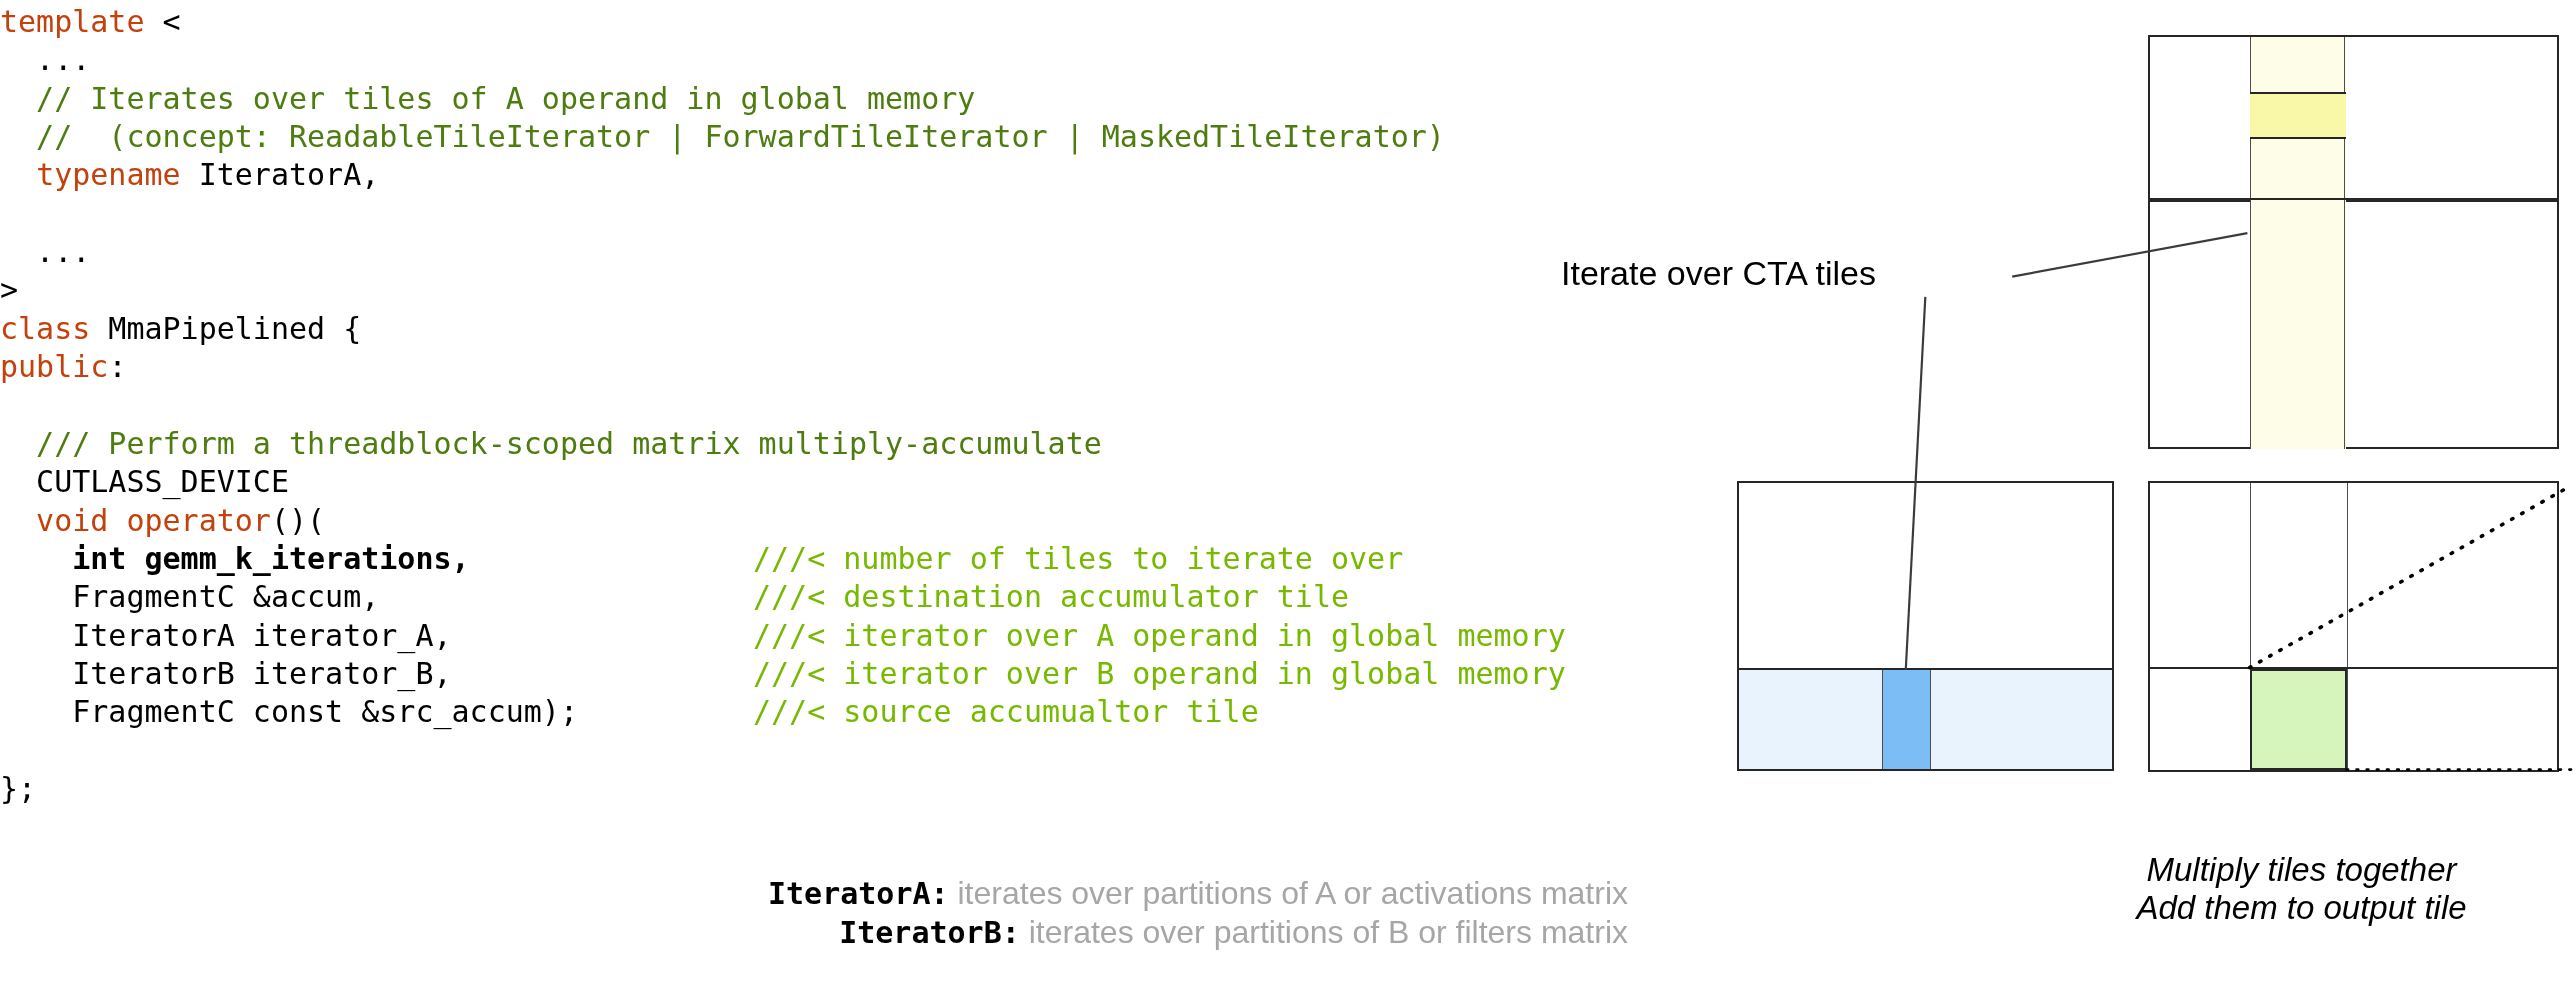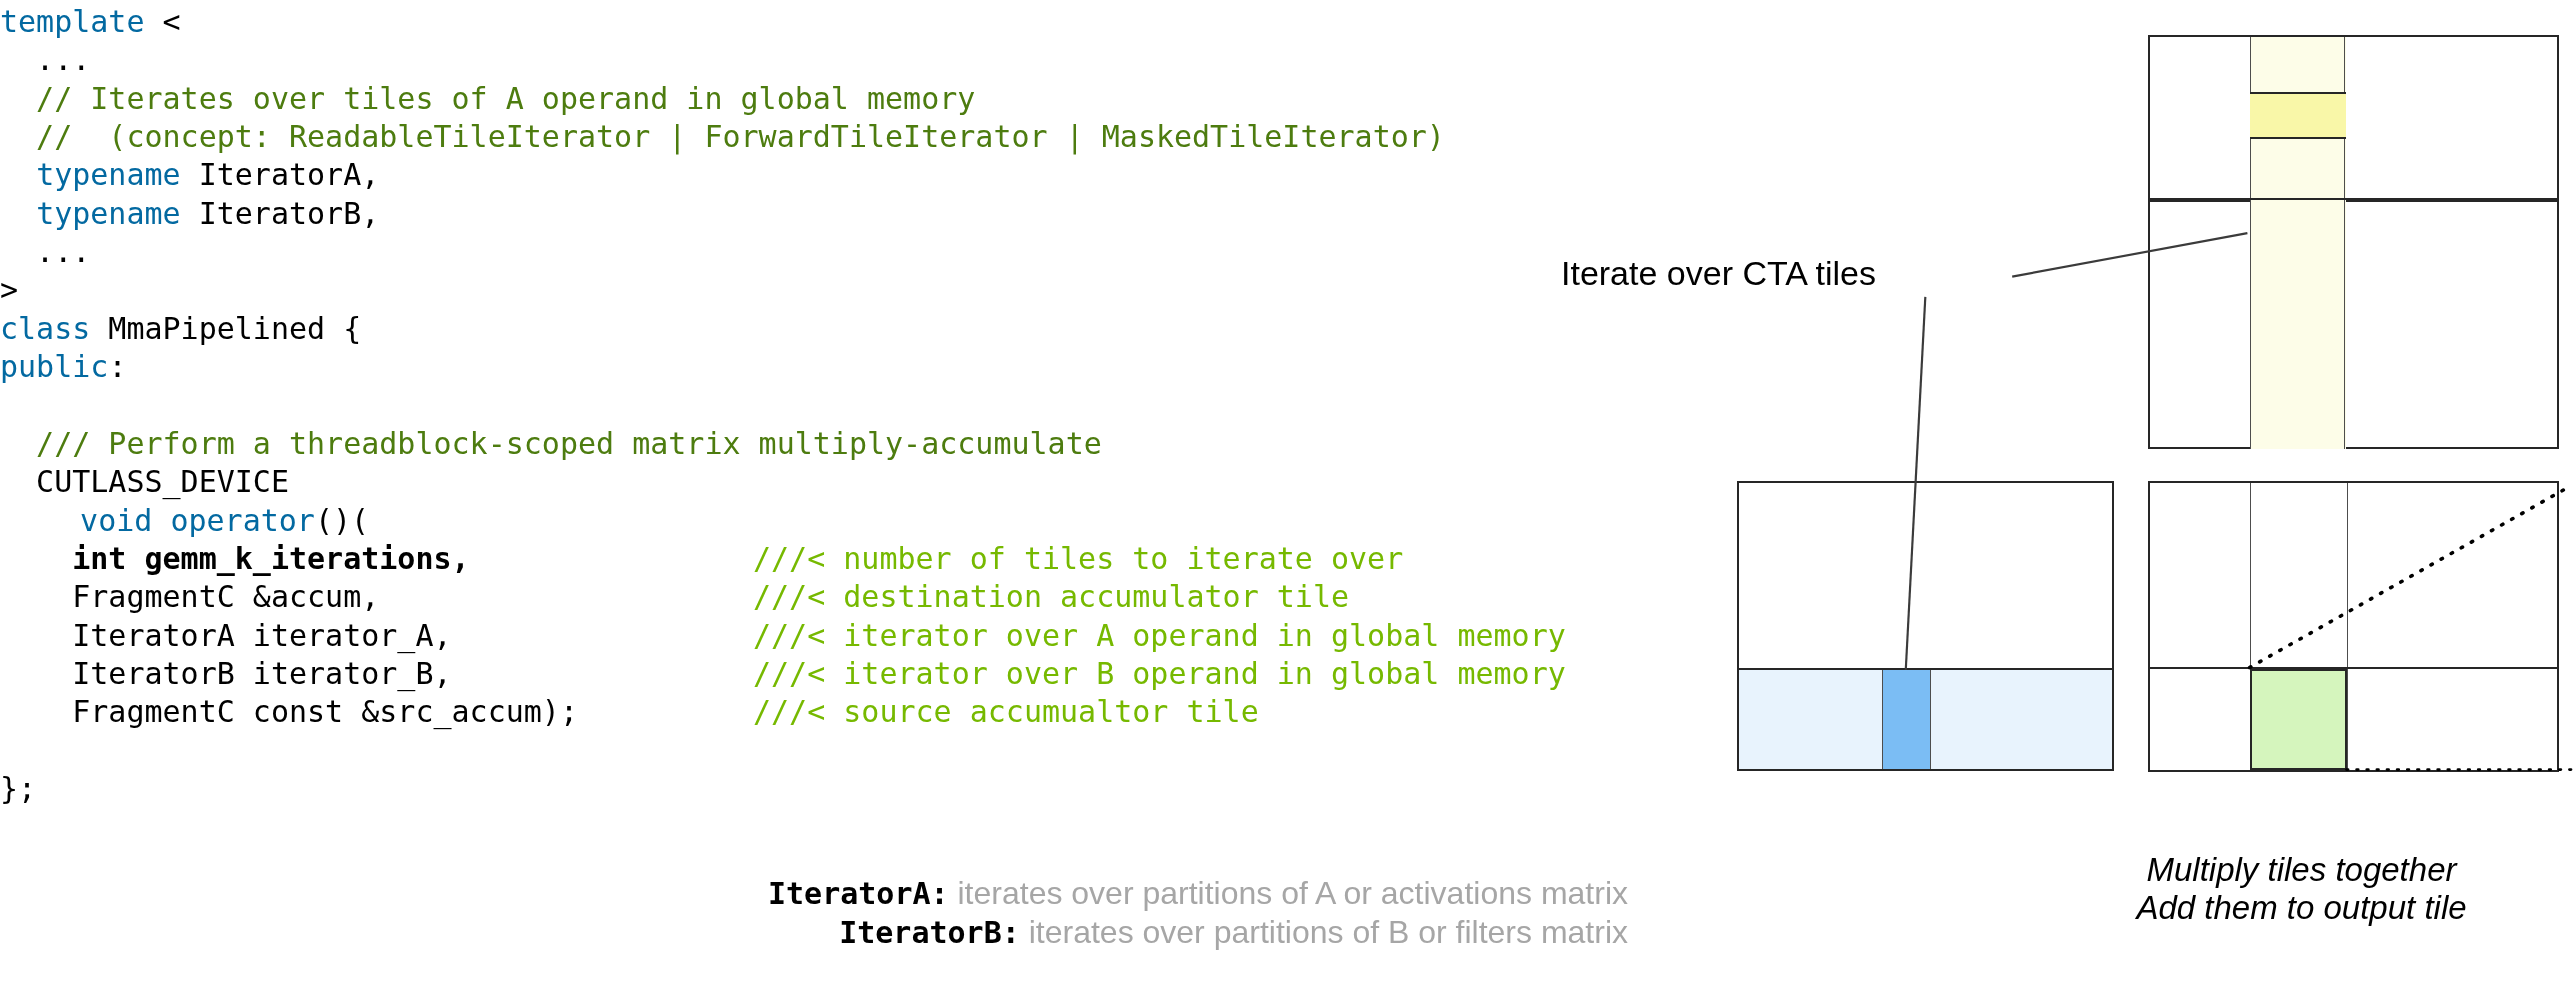--- a/index.html
+++ b/index.html
@@ -26,21 +26,21 @@
   .code-line {
     position: absolute;
     left: 0;
     white-space: pre;
     font-family: "DejaVu Sans Mono", "Liberation Mono", monospace;
     font-size: 30px;
     line-height: 38px;
     letter-spacing: 0px;
   }
   .code-line .seg { white-space: pre; }
-  .kw   { color: #0369a1; margin-top: 6px; }
+  .kw   { color: #c2410c; margin-top: 6px; }
   .cmt  { color: #4d7c0f; }
   .pln  { color: #000000; }
 
   
   .cmt-col {
     position: absolute;
     left: 753px;
     white-space: pre;
     font-family: "DejaVu Sans Mono", "Liberation Mono", monospace;
     font-size: 30px;
@@ -134,29 +134,28 @@
 </style>
 </head>
 <body>
 
 <div id="code-listing">
     <div class="code-line" style="top: 2.9px;"><span class="seg kw">template</span><span class="seg pln"> &lt;</span></div>
     <div class="code-line" style="top: 41px;"><span class="seg pln">  ...</span></div>
     <div class="code-line" style="top: 80px;"><span class="seg cmt">  // Iterates over tiles of A operand in global memory</span></div>
     <div class="code-line" style="top: 118px;"><span class="seg cmt">  //  (concept: ReadableTileIterator | ForwardTileIterator | MaskedTileIterator)</span></div>
     <div class="code-line" style="top: 156px;"><span class="seg pln">  </span><span class="seg kw">typename</span><span class="seg pln"> IteratorA,</span></div>
-    <div class="code-line" style="top: 195px;"><span class="seg pln">  </span><span class="seg kw">typename</span><span class="seg pln"> IteratorB,</span></div>
     <div class="code-line" style="top: 233px;"><span class="seg pln">  ...</span></div>
     <div class="code-line" style="top: 271px;"><span class="seg pln">&gt;</span></div>
     <div class="code-line" style="top: 310px;"><span class="seg kw">class</span><span class="seg pln"> MmaPipelined {</span></div>
     <div class="code-line" style="top: 348px;"><span class="seg kw">public</span><span class="seg pln">:</span></div>
     <div class="code-line" style="top: 387px;"><span class="seg pln"></span></div>
     <div class="code-line" style="top: 425px;"><span class="seg cmt">  /// Perform a threadblock-scoped matrix multiply-accumulate</span></div>
     <div class="code-line" style="top: 463px;"><span class="seg pln">  CUTLASS_DEVICE</span></div>
-    <div class="code-line" style="top: 502px; padding-left: 44px;"><span class="seg kw">  void operator</span><span class="seg pln">()(</span></div>
+    <div class="code-line" style="top: 502px;"><span class="seg kw">  void operator</span><span class="seg pln">()(</span></div>
     <div class="code-line" style="top: 540px; font-weight: bold;"><span class="seg pln">    int gemm_k_iterations,</span></div>
     <div class="code-line" style="top: 578px;"><span class="seg pln">    FragmentC &amp;accum,</span></div>
     <div class="code-line" style="top: 617px;"><span class="seg pln">    IteratorA iterator_A,</span></div>
     <div class="code-line" style="top: 655px;"><span class="seg pln">    IteratorB iterator_B,</span></div>
     <div class="code-line" style="top: 693px;"><span class="seg pln">    FragmentC const &amp;src_accum);</span></div>
     <div class="code-line" style="top: 732px;"><span class="seg pln"></span></div>
     <div class="code-line" style="top: 770px;"><span class="seg pln">};</span></div>
     <div class="cmt-col" style="top: 540px;">///&lt; number of tiles to iterate over</div>
     <div class="cmt-col" style="top: 617px;">///&lt; iterator over A operand in global memory</div>
     <div class="cmt-col" style="top: 578px;">///&lt; destination accumulator tile</div>

